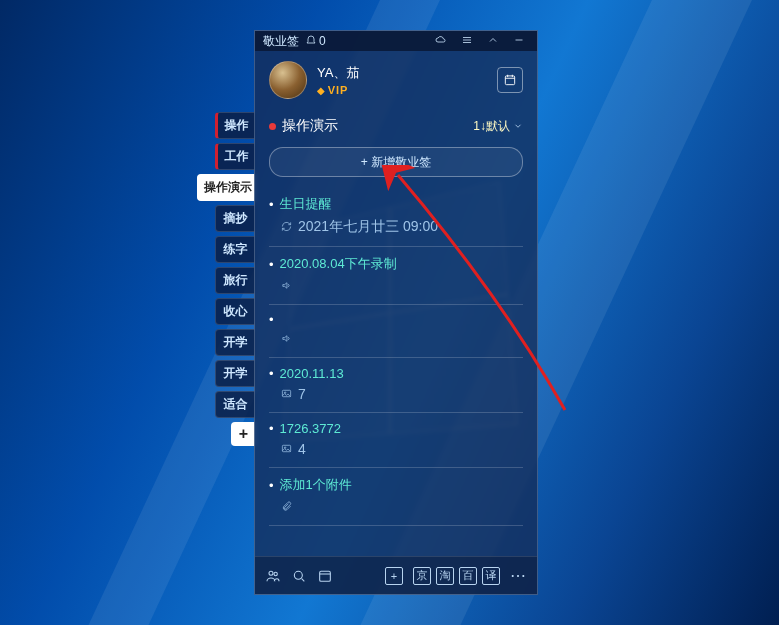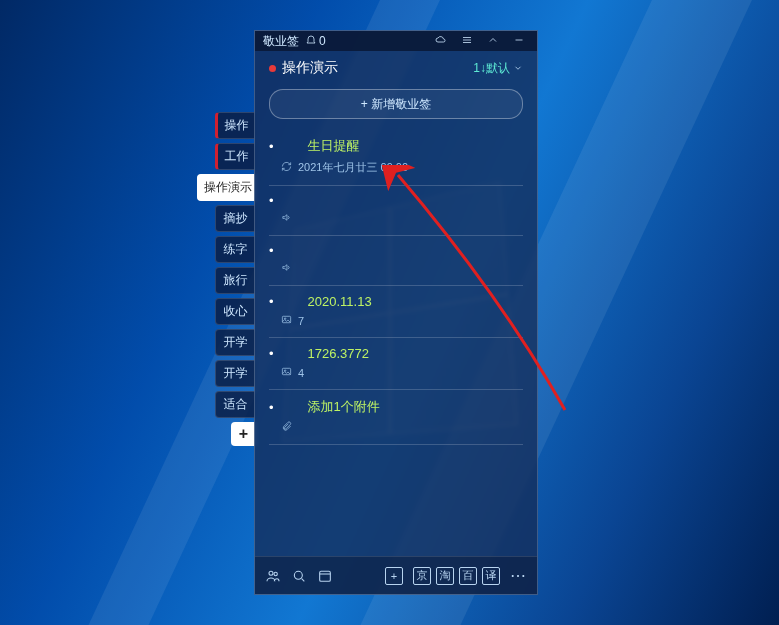--- a/index.html
+++ b/index.html
@@ -60,20 +60,21 @@
       font-size: 12px;
       padding: 4px 6px;
       border: 1px solid rgba(255,255,255,0.15);
       border-right: none;
       border-radius: 4px 0 0 4px;
       width: 40px;
       text-align: center;
       white-space: nowrap;
       overflow: hidden;
       cursor: pointer;
+      font-weight: bold;
     }
     .side-tab.active {
       background: #fff;
       color: #222;
       width: 58px;
       margin-left: -18px;
       border-color: #fff;
     }
     .side-tab.redbar { border-left: 3px solid #d02030; }
     .side-tab.add {
@@ -145,21 +146,21 @@
     .calendar-btn svg { width: 14px; height: 14px; stroke: #fff; fill: none; stroke-width: 1.6; }
 
     .category-row {
       display: flex;
       align-items: center;
       padding: 8px 14px;
       gap: 6px;
     }
     .red-dot { width: 7px; height: 7px; background: #e83a3a; border-radius: 50%; }
     .category-title { color: #fff; font-size: 14px; flex: 1; }
-    .sort-label { color: #5eead4; font-size: 12px; display: flex; align-items: center; gap: 3px; cursor: pointer; }
+    .sort-label { color: #fef9c3; font-size: 12px; display: flex; align-items: center; gap: 3px; cursor: pointer; }
 
     .add-note {
       margin: 4px 14px 10px;
       height: 30px;
       border: 1px solid rgba(255,255,255,0.35);
       border-radius: 14px;
       display: flex;
       align-items: center;
       justify-content: center;
       color: #cfe8ff;
@@ -174,25 +175,25 @@
       padding: 0 14px;
     }
     .notes-list::-webkit-scrollbar { width: 0; }
     .note-item {
       padding: 8px 0 10px;
       border-bottom: 1px solid rgba(255,255,255,0.18);
       cursor: pointer;
     }
     .note-title-row { display: flex; align-items: center; gap: 6px; }
     .note-bullet { color: #fff; font-size: 13px; line-height: 1; }
-    .note-title { color: #bef264; font-size: 13px; margin-left: 28px; }
+    .note-title { color: #5eead4; font-size: 13px; }
     .note-meta {
       display: flex; align-items: center; gap: 6px;
       margin-top: 5px; padding-left: 12px;
-      color: #9fc4e8; font-size: 11px;
+      color: #9fc4e8; font-size: 14px;
     }
     .note-meta svg { width: 11px; height: 11px; stroke: #9fc4e8; fill: none; stroke-width: 1.6; }
 
     .bottom-bar {
       height: 38px;
       display: flex;
       align-items: center;
       padding: 0 10px;
       gap: 10px;
       background: rgba(10,25,55,0.5);
@@ -274,20 +275,37 @@
           <path d="M6 15l6-6 6 6"></path>
         </svg>
     </span>
     <span class="sysbtn">
       <svg viewBox="0 0 24 24">
           <path d="M5 12h14"></path>
         </svg>
     </span>
   </div>
 
+  <div class="profile">
+    <div class="avatar"></div>
+    <div class="profile-text">
+      <span class="username">YA、茄</span>
+      <span class="vip">
+        <span class="vip-diamond">◆</span>
+        <span class="vip-label">VIP</span>
+      </span>
+    </div>
+    <span class="spacer"></span>
+    <div class="calendar-btn">
+      <svg viewBox="0 0 24 24">
+          <rect x="4" y="5" width="16" height="15" rx="2"></rect>
+          <path d="M4 9h16M8 3v4M16 3v4"></path>
+        </svg>
+    </div>
+  </div>
 
   <div class="category-row">
     <span class="red-dot"></span>
     <span class="category-title">操作演示</span>
     <span class="sort-label">
       <span>1↓默认</span>
       <svg viewBox="0 0 24 24" width="10" height="10" style="stroke:#b8d4f0;fill:none;stroke-width:2">
           <path d="M6 9l6 6 6-6"></path>
         </svg>
     </span>
@@ -307,20 +325,21 @@
           <span><svg viewBox="0 0 24 24">
               <path d="M3 12a9 9 0 0115-6.7L21 8M21 12a9 9 0 01-15 6.7L3 16"></path>
               <path d="M21 3v5h-5M3 21v-5h5"></path>
             </svg></span>
           <span>2021年七月廿三 09:00</span>
         </div>
       </div>
       <div class="note-item">
         <div class="note-title-row">
           <span class="note-bullet">•</span>
+          <span class="note-title">2020.08.04下午录制</span>
         </div>
         <div class="note-meta">
           <span><svg viewBox="0 0 24 24">
               <path d="M4 10v4h4l5 4V6l-5 4H4z"></path>
               <path d="M16 9a4 4 0 010 6"></path>
             </svg></span>
         </div>
       </div>
       <div class="note-item">
         <div class="note-title-row">

